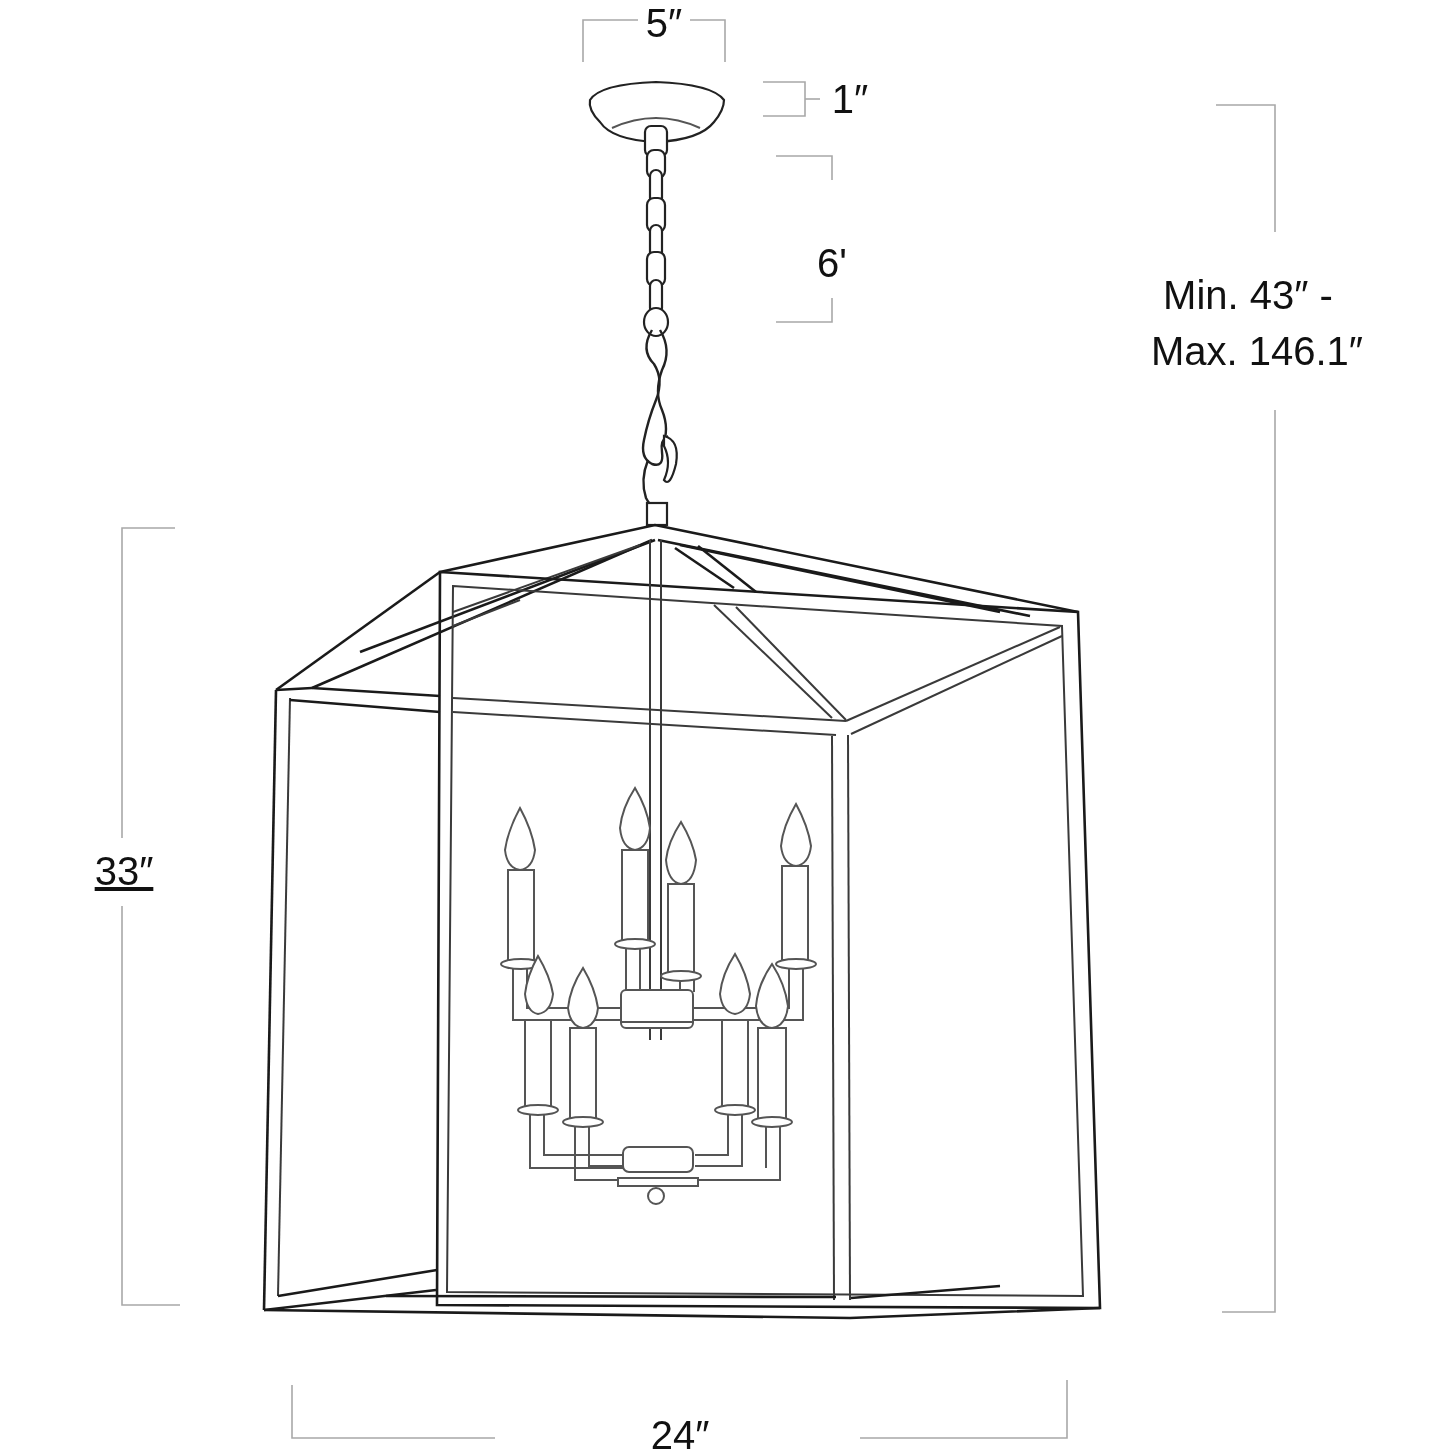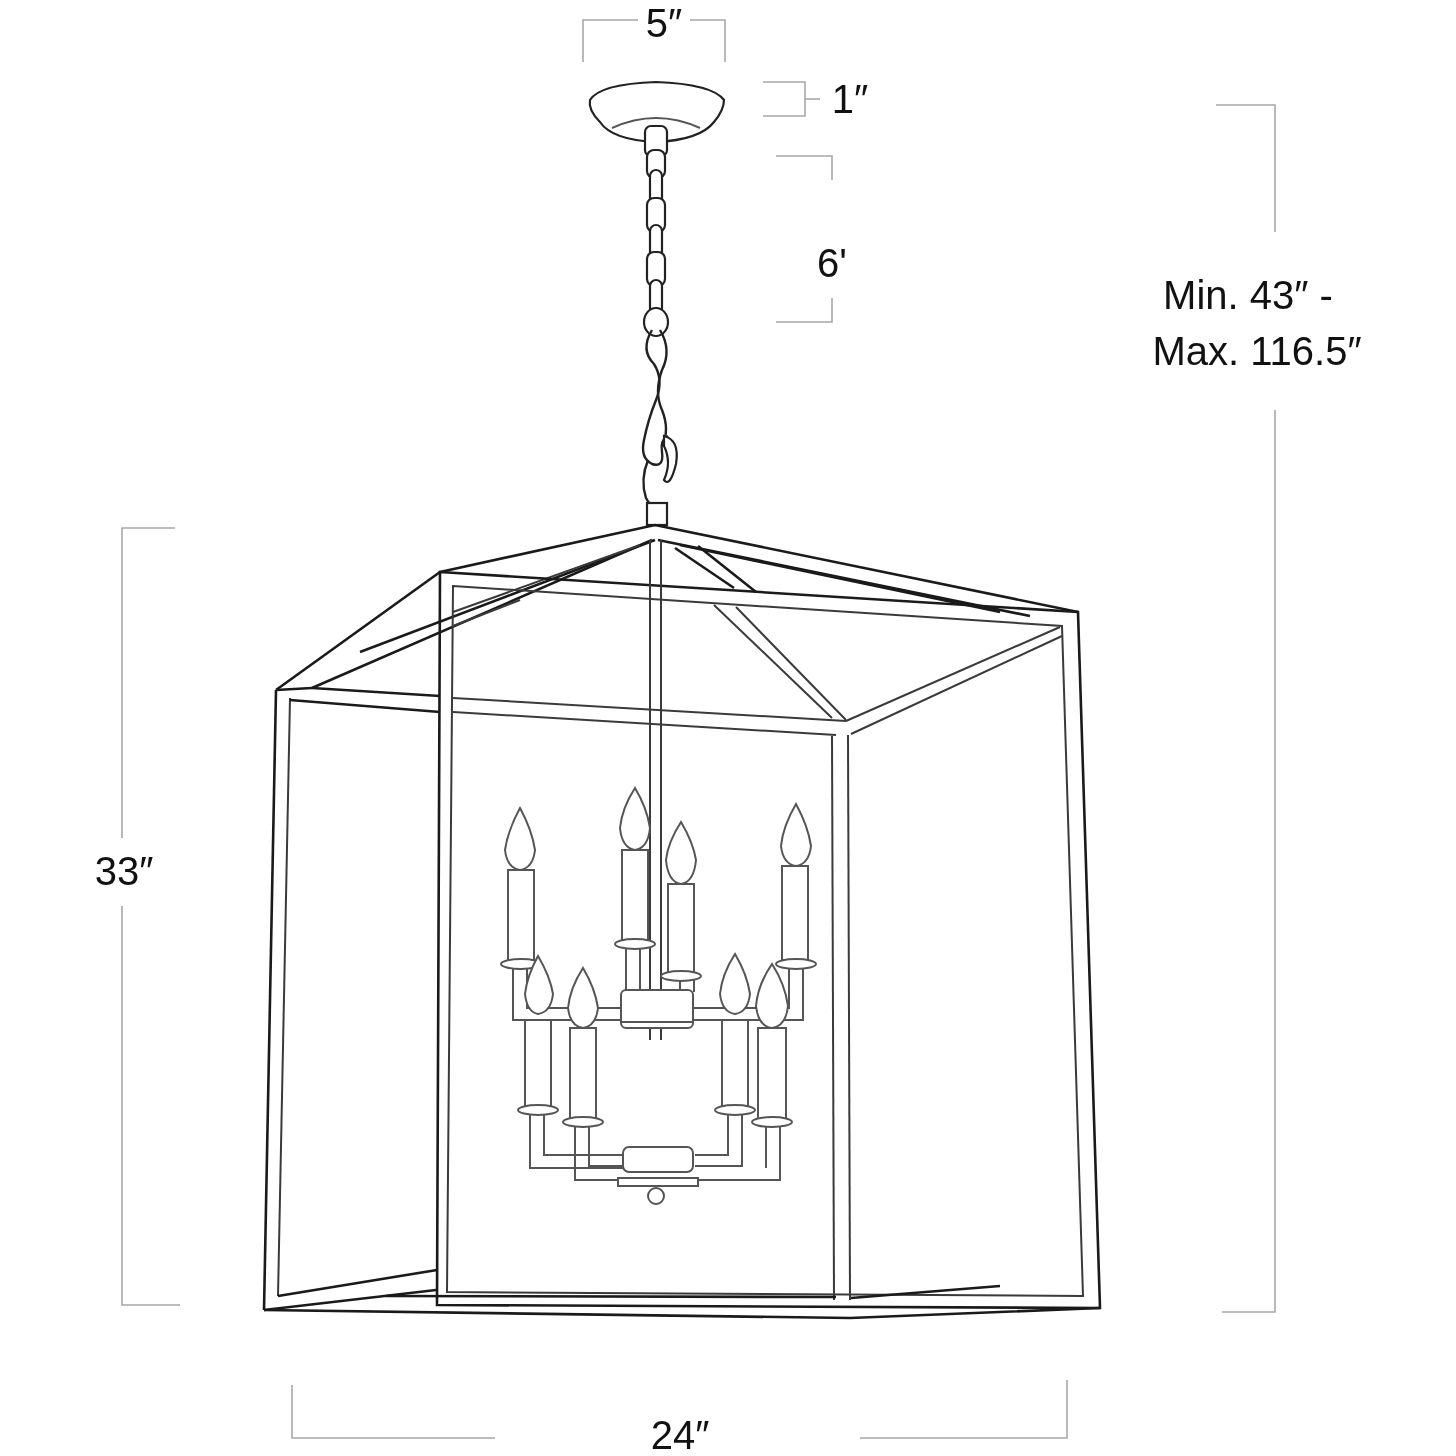--- a/index.html
+++ b/index.html
@@ -190,18 +190,18 @@
     </g>
   </svg>
 
   <div class="label" style="left:638px; top:0px; width:52px;">5″</div>
 
   <div class="label" style="left:826px; top:76px; width:48px;">1″</div>
 
   <div class="label" style="left:808px; top:240px; width:48px;">6'</div>
 
   <div class="label" style="left:1158px; top:272px; width:180px;text-align:center;">Min. 43″ -</div>
-  <div class="label" style="left:1142px; top:328px; width:230px;">Max. 116.5″</div>
-
-  <div class="label" style="left:84px; top:848px; width:80px;">33″</div>
+  <div class="label" style="left:1142px; top:328px; width:230px;">Max. 146.1″</div>
+
+  <div class="label" style="left:84px; top:848px; width:80px;text-decoration:underline;">33″</div>
 
   <div class="label" style="left:640px; top:1412px; width:80px;">24″</div>
 </div>
 
 </body></html>

